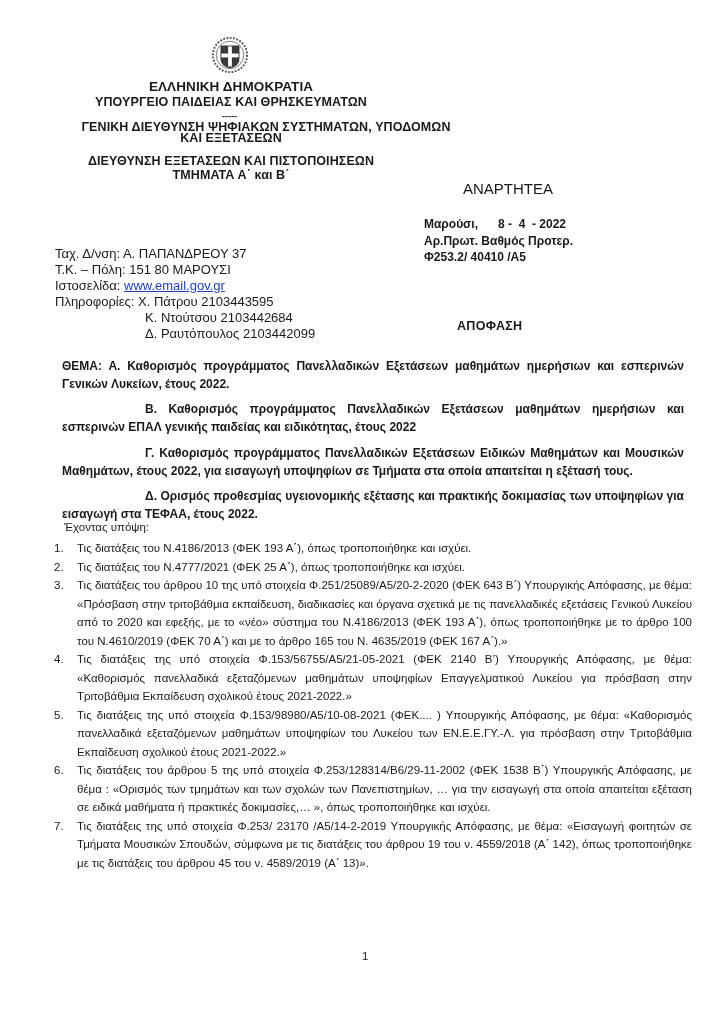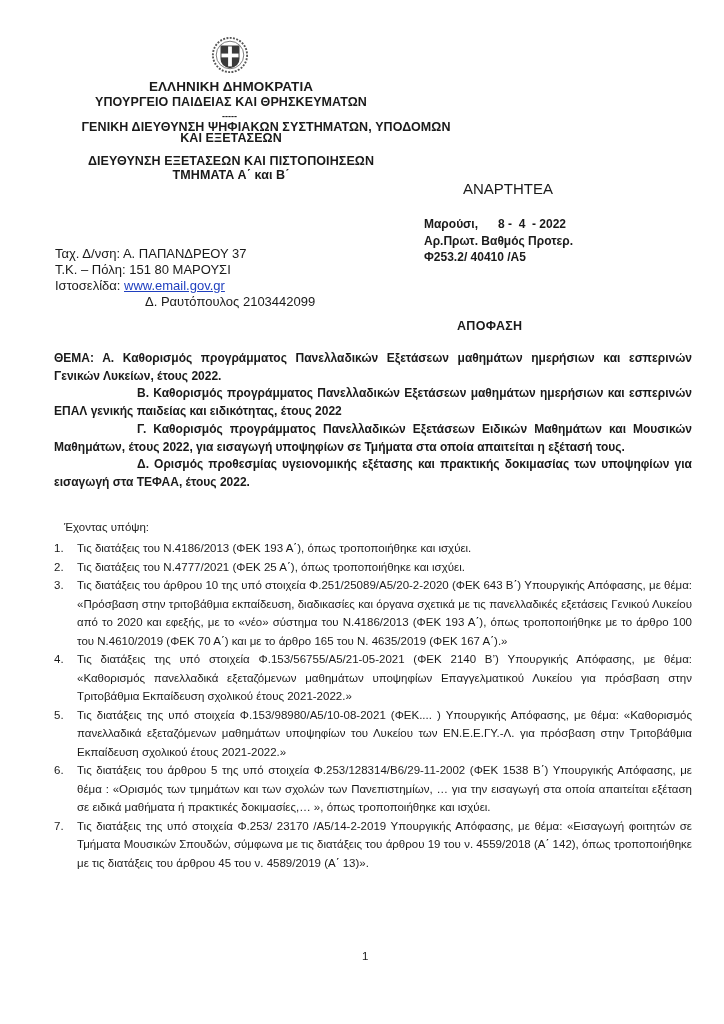--- a/index.html
+++ b/index.html
@@ -87,21 +87,21 @@
       position: absolute;
       left: 54px;
       top: 350px;
       width: 638px;
       font-size: 12px;
       font-weight: bold;
       line-height: 17.7px;
       text-align: justify;
     }
     .subject p {
-      margin: 0;
+      margin: 8px;
       text-align: justify;
     }
     .subject p.ind { text-indent: 83px; }
     .considering {
       position: absolute;
       left: 54px;
       top: 521px;
       font-size: 11.5px;
       margin-left: 10px;
     }
@@ -157,20 +157,24 @@
   <div class="contact">
     <div class="row">
       <span>Ταχ. Δ/νση: </span><span>Α. ΠΑΠΑΝΔΡΕΟΥ 37</span>
     </div>
     <div class="row">
       <span>Τ.Κ. – Πόλη: </span><span>151 80 ΜΑΡΟΥΣΙ</span>
     </div>
     <div class="row">
       <span>Ιστοσελίδα: </span><a>www.email.gov.gr</a>
     </div>
+    <div class="row">
+      <span>Πληροφορίες: </span><span>Χ. Πάτρου 2103443595</span>
+    </div>
+    <div class="row indent">Κ. Ντούτσου 2103442684</div>
     <div class="row indent">Δ. Ραυτόπουλος  2103442099</div>
   </div>
 
   <div class="anartitea">ΑΝΑΡΤΗΤΕΑ</div>
 
   <div class="right-block">
     <div style="white-space:pre;">Μαρούσι,      8 -  4  - 2022</div>
     <div>Αρ.Πρωτ. Βαθμός Προτερ.</div>
     <div>Φ253.2/ 40410 /Α5</div>
   </div>

